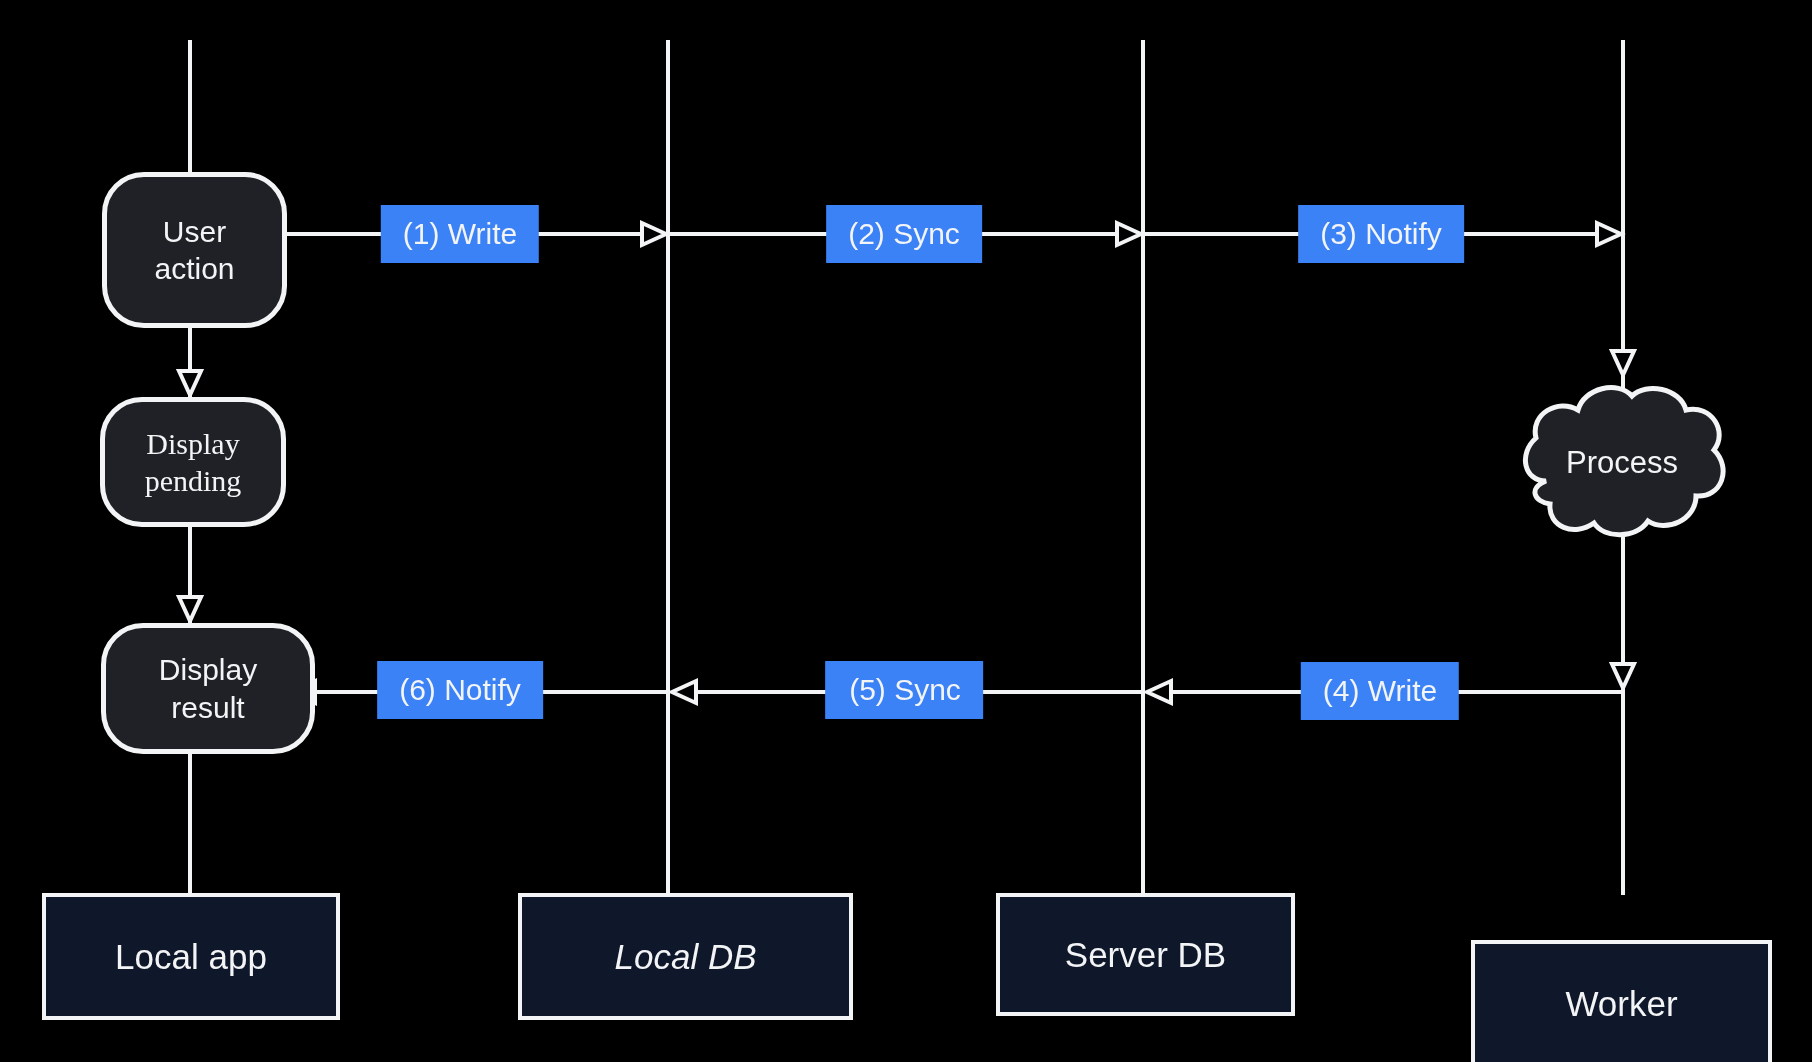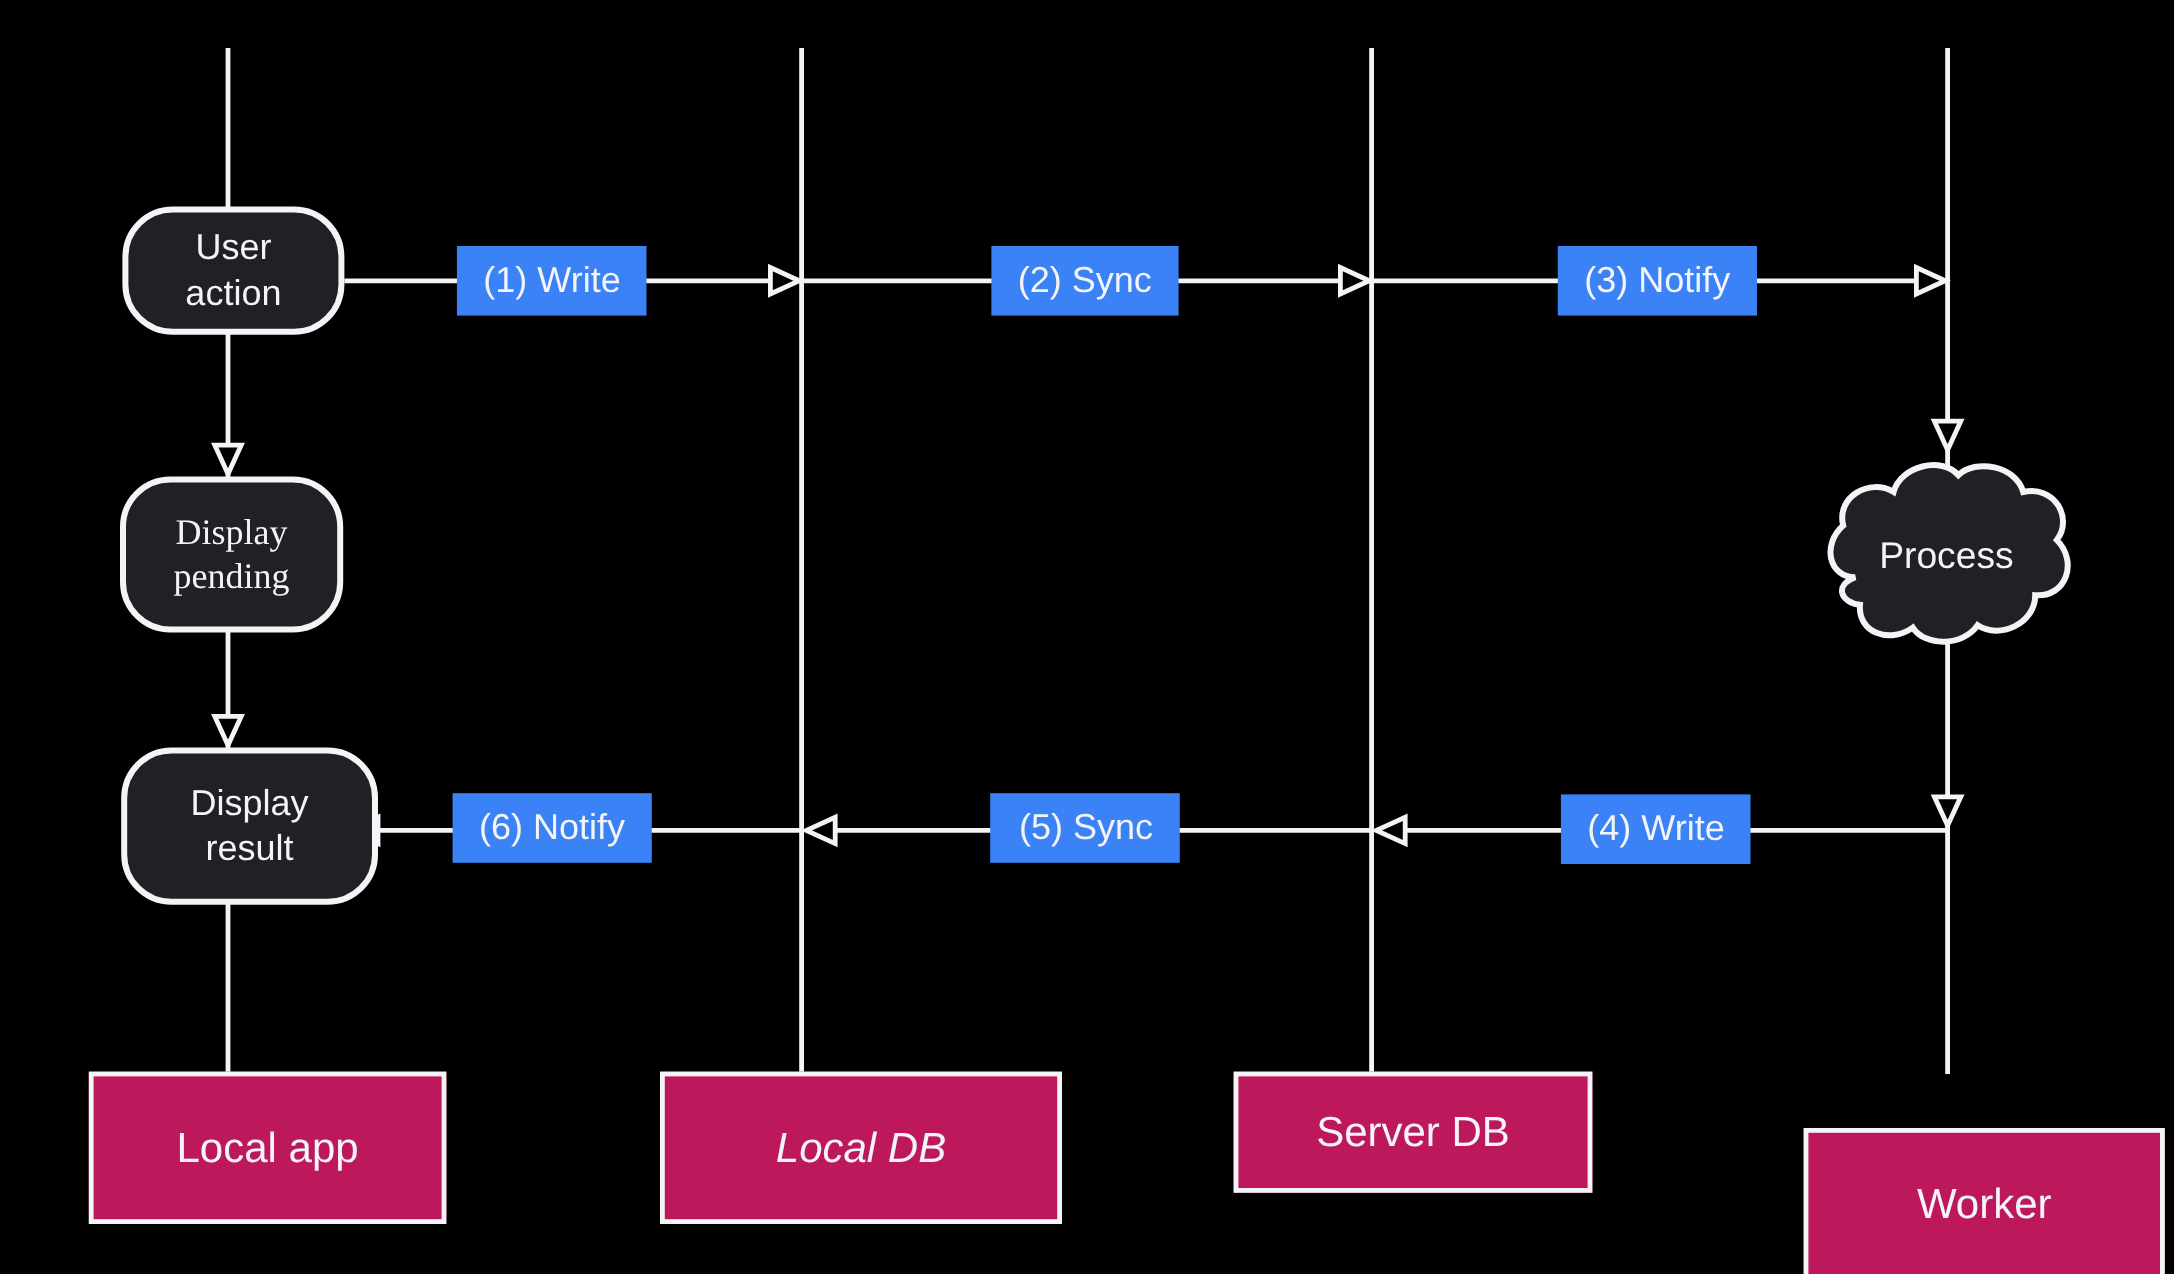--- a/index.html
+++ b/index.html
@@ -33,29 +33,28 @@
     justify-content: center;
     text-align: center;
     font-size: 30px;
     line-height: 1.25;
     z-index: 2;
     padding: 0 12px;
   }
   .lane-box {
     position: absolute;
     box-sizing: border-box;
-    background: #be185d;
+    background: #0f172a;
     border: 4px solid #f3f4f5;
     display: flex;
     align-items: center;
     justify-content: center;
     text-align: center;
     font-size: 35px;
     z-index: 2;
-    margin-left: 32px;
   }
   .edge-label {
     position: absolute;
     transform: translate(-50%, -50%);
     background: #3b82f6;
     padding: 12px 22px;
     font-size: 30px;
     white-space: nowrap;
     z-index: 3;
   }
@@ -109,21 +108,21 @@
            C 1584 388, 1618 380, 1632 396
            C 1646 382, 1680 388, 1686 410
            C 1712 404, 1728 432, 1714 450
            C 1732 468, 1722 498, 1696 496
            C 1696 520, 1666 533, 1648 521
            C 1636 539, 1604 539, 1594 523
            C 1574 537, 1548 527, 1550 504
            C 1534 502, 1528 488, 1546 481 Z"></path>
 </svg>
 
-<div class="node" style="left:102px; top:172px; width:185px; height:107px;">
+<div class="node" style="left:102px; top:172px; width:185px; height:156px;">
   <span>User action</span>
 </div>
 <div class="node" style="left:100px; top:397px; width:186px; height:130px;font-family:Liberation Serif, serif;">
   <span>Display pending</span>
 </div>
 <div class="node" style="left:101px; top:623px; width:214px; height:131px;">
   <span>Display result</span>
 </div>
 
 <div class="cloud-label" style="left:1622px; top:463px;">Process</div>
@@ -134,18 +133,18 @@
 <div class="edge-label" style="left:1380px; top:691px;">(4) Write</div>
 <div class="edge-label" style="left:904px;  top:690px;padding-left:24px;">(5) Sync</div>
 <div class="edge-label" style="left:460px;  top:690px;">(6) Notify</div>
 
 <div class="lane-box" style="left:42px; top:893px; width:298px; height:127px;">
   <span>Local app</span>
 </div>
 <div class="lane-box" style="left:518px; top:893px; width:335px; height:127px;font-style:italic;">
   <span>Local DB</span>
 </div>
-<div class="lane-box" style="left:996px; top:893px; width:299px; height:101px;text-align:center;">
+<div class="lane-box" style="left:996px; top:893px; width:299px; height:123px;text-align:center;">
   <span>Server DB</span>
 </div>
 <div class="lane-box" style="left:1471px; top:940px; width:301px; height:127px;">
   <span>Worker</span>
 </div>
 
 </body></html>

